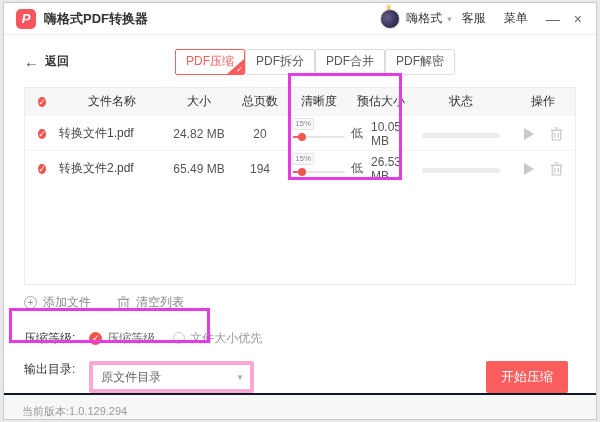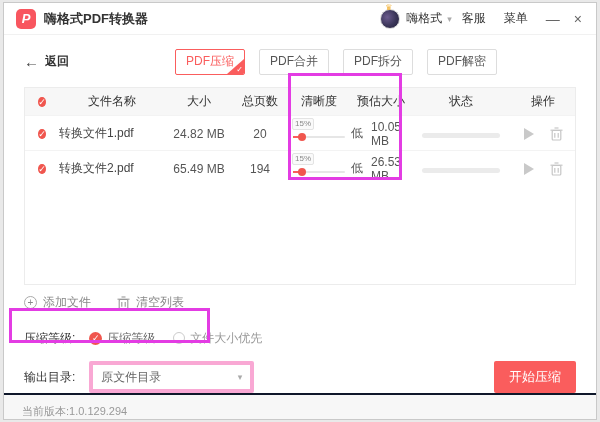--- a/index.html
+++ b/index.html
@@ -17,21 +17,21 @@
   .crown { position:absolute; top:-5px; left:5px; font-size:8px; color:#f3b33c; line-height:8px; }
   .username { font-size:12px; color:#333; }
   .caret { font-size:9px; color:#aaa; margin:0 10px 0 5px; }
   .tb-link { font-size:12px; color:#333; margin-right:18px; cursor:default; }
   .winbtn { font-size:14px; color:#666; margin-left:14px; line-height:14px; cursor:default; }
 
   
   .navrow { display:flex; align-items:center; margin:13px 20px 0 20px; height:27px; }
   .back { display:flex; align-items:center; gap:6px; font-size:12px; font-weight:bold; color:#333; }
   .back .arrow { font-size:15px; font-weight:normal; color:#444; }
-  .tabs { display:flex; gap:14px; margin-left:106px; }
+  .tabs { display:flex; margin-left:106px; }
   .tab { width:70px; height:26px; border:1px solid #ddd; border-radius:2px; background:#fff; font-size:12px; color:#555; display:flex; align-items:center; justify-content:center; position:relative; }
   .tab.active { border-color:#fa5d5d; color:#fa5d5d; overflow:hidden; }
   .tab.active .corner { position:absolute; right:0; bottom:0; width:0; height:0; border-left:17px solid transparent; border-bottom:15px solid #fa5d5d; }
   .tab.active .corner-check { position:absolute; right:1px; bottom:0px; color:#fff; font-size:8px; }
 
   
   .filetable { margin:12px 20px 0 20px; border:1px solid #ececec; height:198px; background:#fff; }
   .trow { display:grid; grid-template-columns:34px 106px 68px 54px 64px 60px 100px 1fr; align-items:center; }
   .thead { height:27px; background:#f7f7f7; font-size:12px; color:#333; }
   .tbodyrow { height:35px; border-top:1px solid #f3f3f3; font-size:12px; color:#555; }
@@ -57,21 +57,21 @@
   
   .comprow { display:flex; align-items:center; margin:17px 20px 0 20px; font-size:12px; color:#333; height:20px; }
   .comp-label { margin-right:14px; }
   .radioitem { display:flex; align-items:center; gap:5px; margin-right:18px; }
   .radio-on { width:13px; height:13px; border-radius:50%; background:#f0564e; color:#fff; font-size:9px; line-height:13px; text-align:center; }
   .radio-off { width:12px; height:12px; border-radius:50%; border:1px solid #ccc; background:#fff; }
   .radio-label-on { color:#666; }
   .radio-label-off { color:#999; }
 
   
-  .outrow { display:flex; align-items:center; margin:13px 20px 0 20px; }
+  .outrow { display:flex; align-items:flex-start; margin:13px 28px 0 20px; }
   .out-label { font-size:12px; color:#333; margin-right:14px; }
   .select { width:165px; height:32px; border:4px solid #f9a8d4; border-radius:2px; display:flex; align-items:center; padding:0 8px; font-size:12px; color:#666; background:#fff; }
   .select .sel-caret { margin-left:auto; color:#aaa; font-size:9px; }
   .startbtn { margin-left:auto; width:82px; height:32px; background:#fa5d5d; color:#fff; font-size:13px; border:none; border-radius:2px; display:flex; align-items:center; justify-content:center; }
 
   
   .footer { position:absolute; left:0; right:0; bottom:0; height:26px; background:#f7f7f7; border-top:2px solid #0f172a; display:flex; align-items:flex-end; padding-left:18px; font-size:11px; color:#999; }
 
   
   .hlbox { position:absolute; border:3px solid #e33ce3; pointer-events:none; }
@@ -104,24 +104,24 @@
       <span class="arrow">←</span>
       <span>返回</span>
     </div>
     <div class="tabs">
       <div class="tab active">
         <span>PDF压缩</span>
         <span class="corner"></span>
         <span class="corner-check">✓</span>
       </div>
       <div class="tab">
+        <span>PDF拆分</span>
+      </div>
+      <div class="tab">
         <span>PDF合并</span>
-      </div>
-      <div class="tab">
-        <span>PDF拆分</span>
       </div>
       <div class="tab">
         <span>PDF解密</span>
       </div>
     </div>
   </div>
 
   <div class="filetable">
     <div class="trow thead">
       <div class="cell-c"><span class="chk">✓</span></div>

